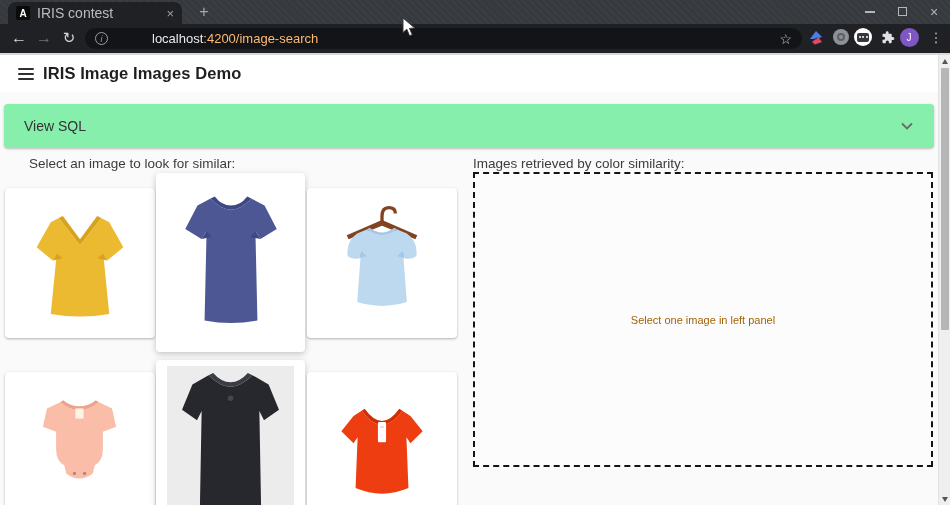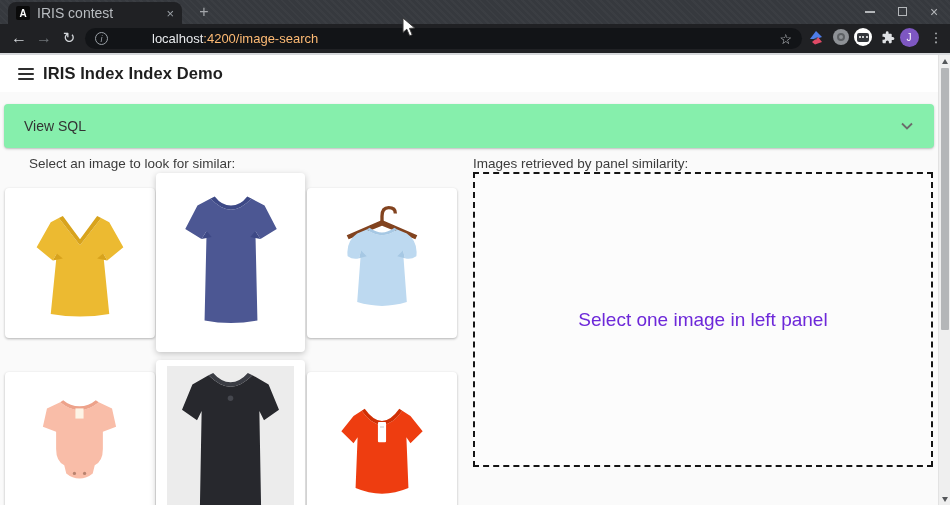--- a/index.html
+++ b/index.html
@@ -81,21 +81,21 @@
   .c5 { left:156px; top:360px; width:149px; height:179px; box-shadow:0 2px 6px rgba(0,0,0,0.22);
         align-items:flex-start; justify-content:center; }
   .c6 { left:307px; top:372px; width:150px; height:150px; align-items:flex-start; }
   .c4 svg { margin-top:12px; }
   .c5 svg { margin-top:6px; }
   .c6 svg { margin-top:22px; }
 
   .dropzone { position:absolute; left:473px; top:172px; width:460px; height:295px;
     border:2px dashed #141414; background:#fcfcfc;
     display:flex; align-items:center; justify-content:center; }
-  .dropzone-text { font-size:19px; color:#6d28d9; }
+  .dropzone-text { font-size:11px; color:#a16207; }
 
   
   .scrollbar { position:absolute; right:0; top:55px; width:12px; height:450px; background:#efefef;
     border-left:1px solid #e2e2e2; }
   .sb-btn { position:absolute; left:0; width:12px; height:12px; display:flex; align-items:center; justify-content:center; }
   .sb-up { top:0; } .sb-down { bottom:0; }
   .tri-up   { width:0; height:0; border-left:3.5px solid transparent; border-right:3.5px solid transparent; border-bottom:5px solid #54575a; }
   .tri-down { width:0; height:0; border-left:3.5px solid transparent; border-right:3.5px solid transparent; border-top:5px solid #54575a; }
   .sb-thumb { position:absolute; left:2px; top:13px; width:8px; height:262px; background:#b4b6b8; border-radius:1px; }
 </style>
@@ -173,32 +173,32 @@
   <svg class="cursor" viewBox="0 0 14 20">
     <path d="M1 1 L1 15.5 L4.8 12.2 L7.6 18.8 L10.2 17.7 L7.5 11.4 L12.7 11 Z" fill="#ffffff" stroke="#3a3a3a" stroke-width="1"></path>
   </svg>
 
   <div class="app-header">
     <span class="hamburger">
         <i></i>
         <i></i>
         <i></i>
       </span>
-    <span class="page-title">IRIS Index Index Demo</span>
+    <span class="page-title">IRIS Image Images Demo</span>
   </div>
 
   <div class="sql-panel">
     <span class="sql-label">View SQL</span>
     <svg width="14" height="9" viewBox="0 0 14 9">
       <path d="M2 1.5 L7 6.5 L12 1.5" stroke="#6b6b6b" stroke-width="1.8" fill="none"></path>
     </svg>
   </div>
 
   <div class="panel-label label-left">Select an image to look for similar:</div>
-  <div class="panel-label label-right">Images retrieved by panel similarity:</div>
+  <div class="panel-label label-right">Images retrieved by color similarity:</div>
 
   <div class="card c1">
     <svg width="112" height="116" viewBox="0 0 110 115">
       <path d="M34 13 L55 40 L76 13 L84 17 L98 42 L82 55 L78 48 L84 108 Q55 113 26 108 L32 48 L28 55 L12 42 L26 17 Z" fill="#ecba31"></path>
       <path d="M34 13 L55 40 L76 13 L72 11 L55 34 L38 11 Z" fill="#d8a31c"></path>
       <path d="M32 48 L28 55 L38 53 Z M78 48 L82 55 L72 53 Z" fill="#d8a31c"></path>
     </svg>
   </div>
   <div class="card c2">
     <svg width="122" height="153" viewBox="0 0 120 150">

